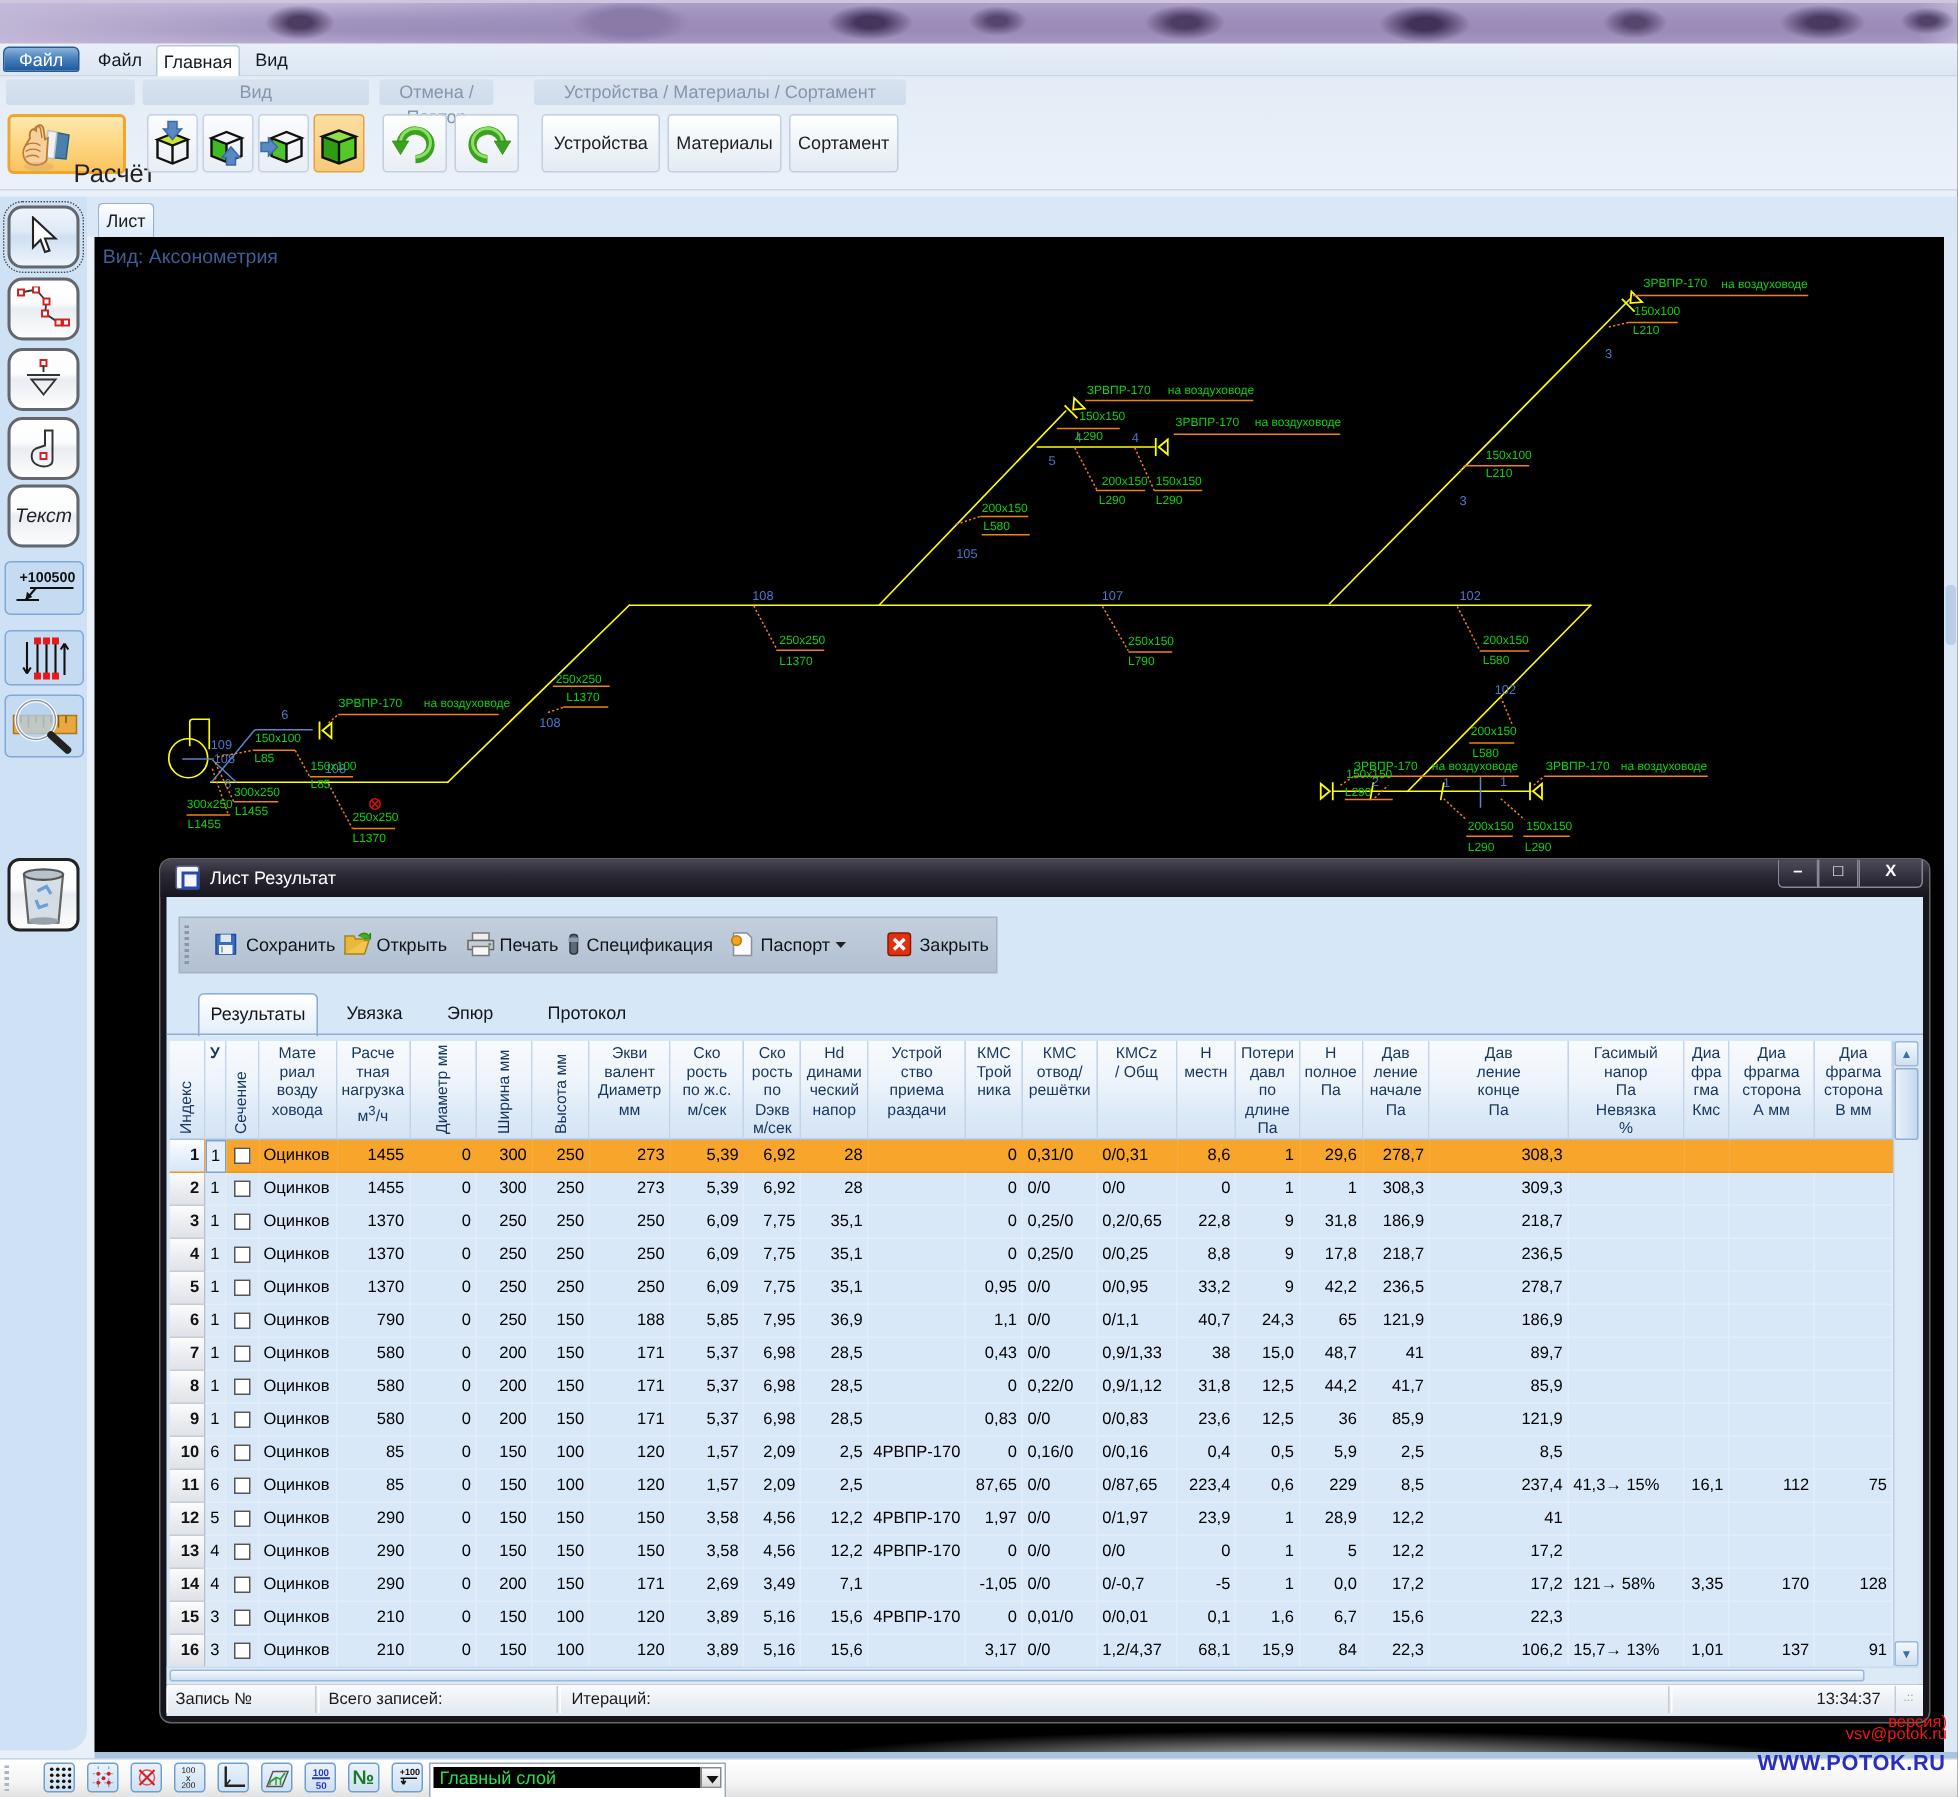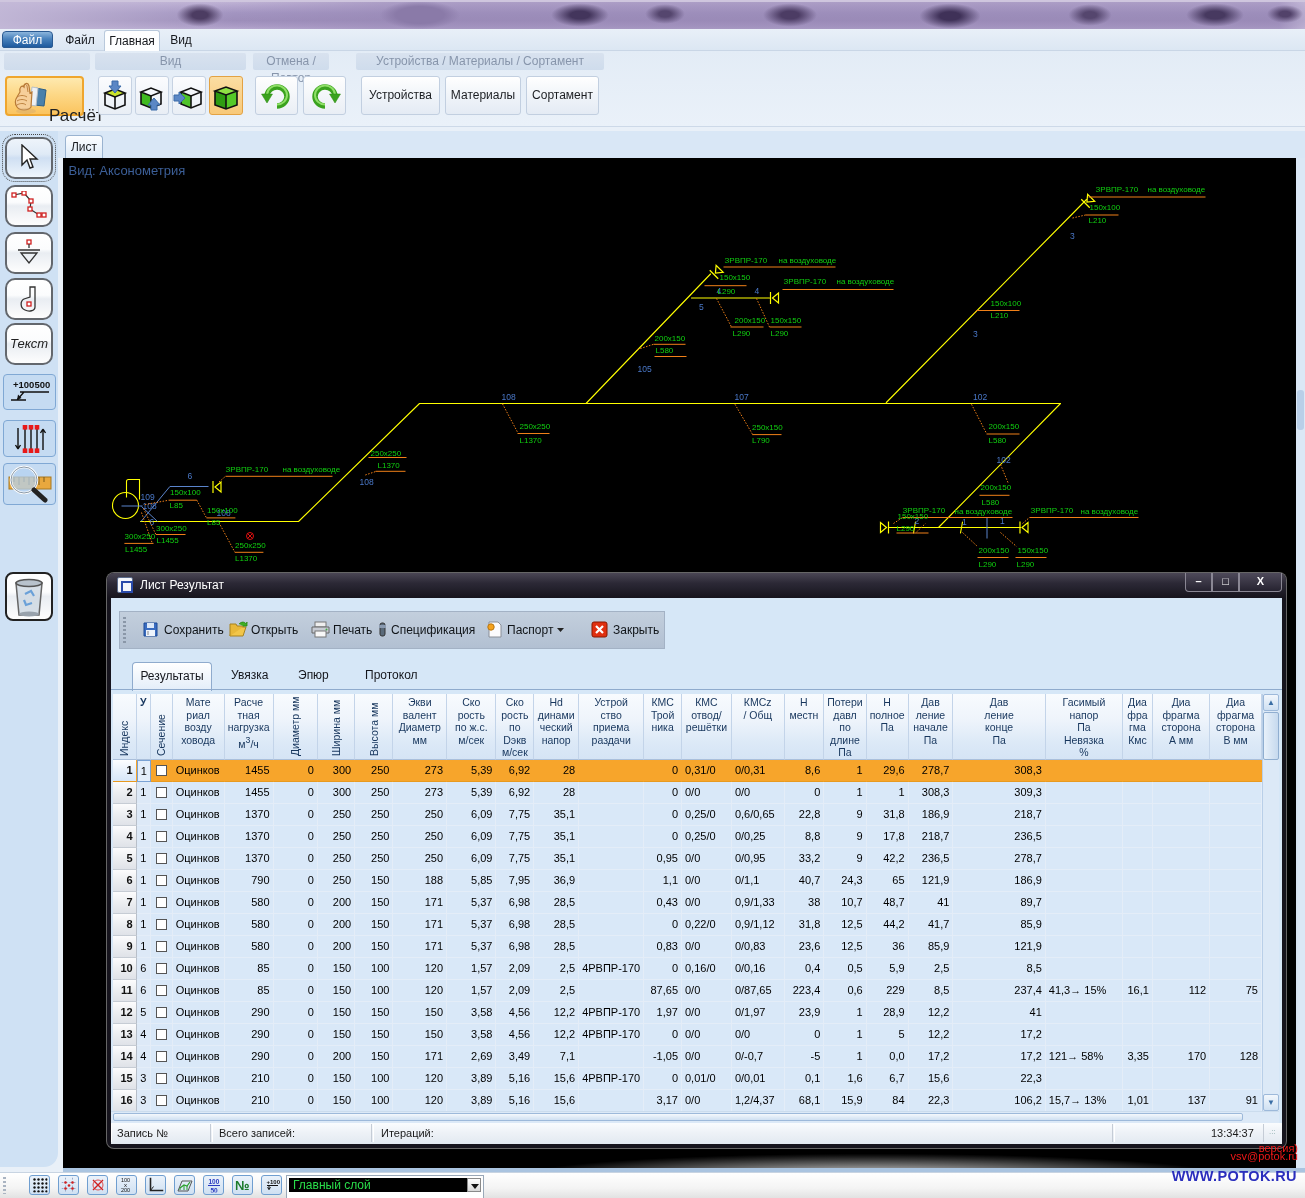--- a/index.html
+++ b/index.html
@@ -690,21 +690,21 @@
 <td class="num">0</td>
 <td class="num">250</td>
 <td class="num">250</td>
 <td class="num">250</td>
 <td class="num">6,09</td>
 <td class="num">7,75</td>
 <td class="num">35,1</td>
 <td class="txt"></td>
 <td class="num">0</td>
 <td class="txt">0,25/0</td>
-<td class="txt">0,6/0,65</td>
+<td class="txt">0,2/0,65</td>
 <td class="num">22,8</td>
 <td class="num">9</td>
 <td class="num">31,8</td>
 <td class="num">186,9</td>
 <td class="num">218,7</td>
 <td class="txt"></td>
 <td class="num"></td>
 <td class="num"></td>
 <td class="num"></td>
 </tr>
@@ -800,21 +800,21 @@
 <td class="num">150</td>
 <td class="num">171</td>
 <td class="num">5,37</td>
 <td class="num">6,98</td>
 <td class="num">28,5</td>
 <td class="txt"></td>
 <td class="num">0,43</td>
 <td class="txt">0/0</td>
 <td class="txt">0,9/1,33</td>
 <td class="num">38</td>
-<td class="num">10,7</td>
+<td class="num">15,0</td>
 <td class="num">48,7</td>
 <td class="num">41</td>
 <td class="num">89,7</td>
 <td class="txt"></td>
 <td class="num"></td>
 <td class="num"></td>
 <td class="num"></td>
 </tr>
 <tr>
               <td class="idx">8</td>

